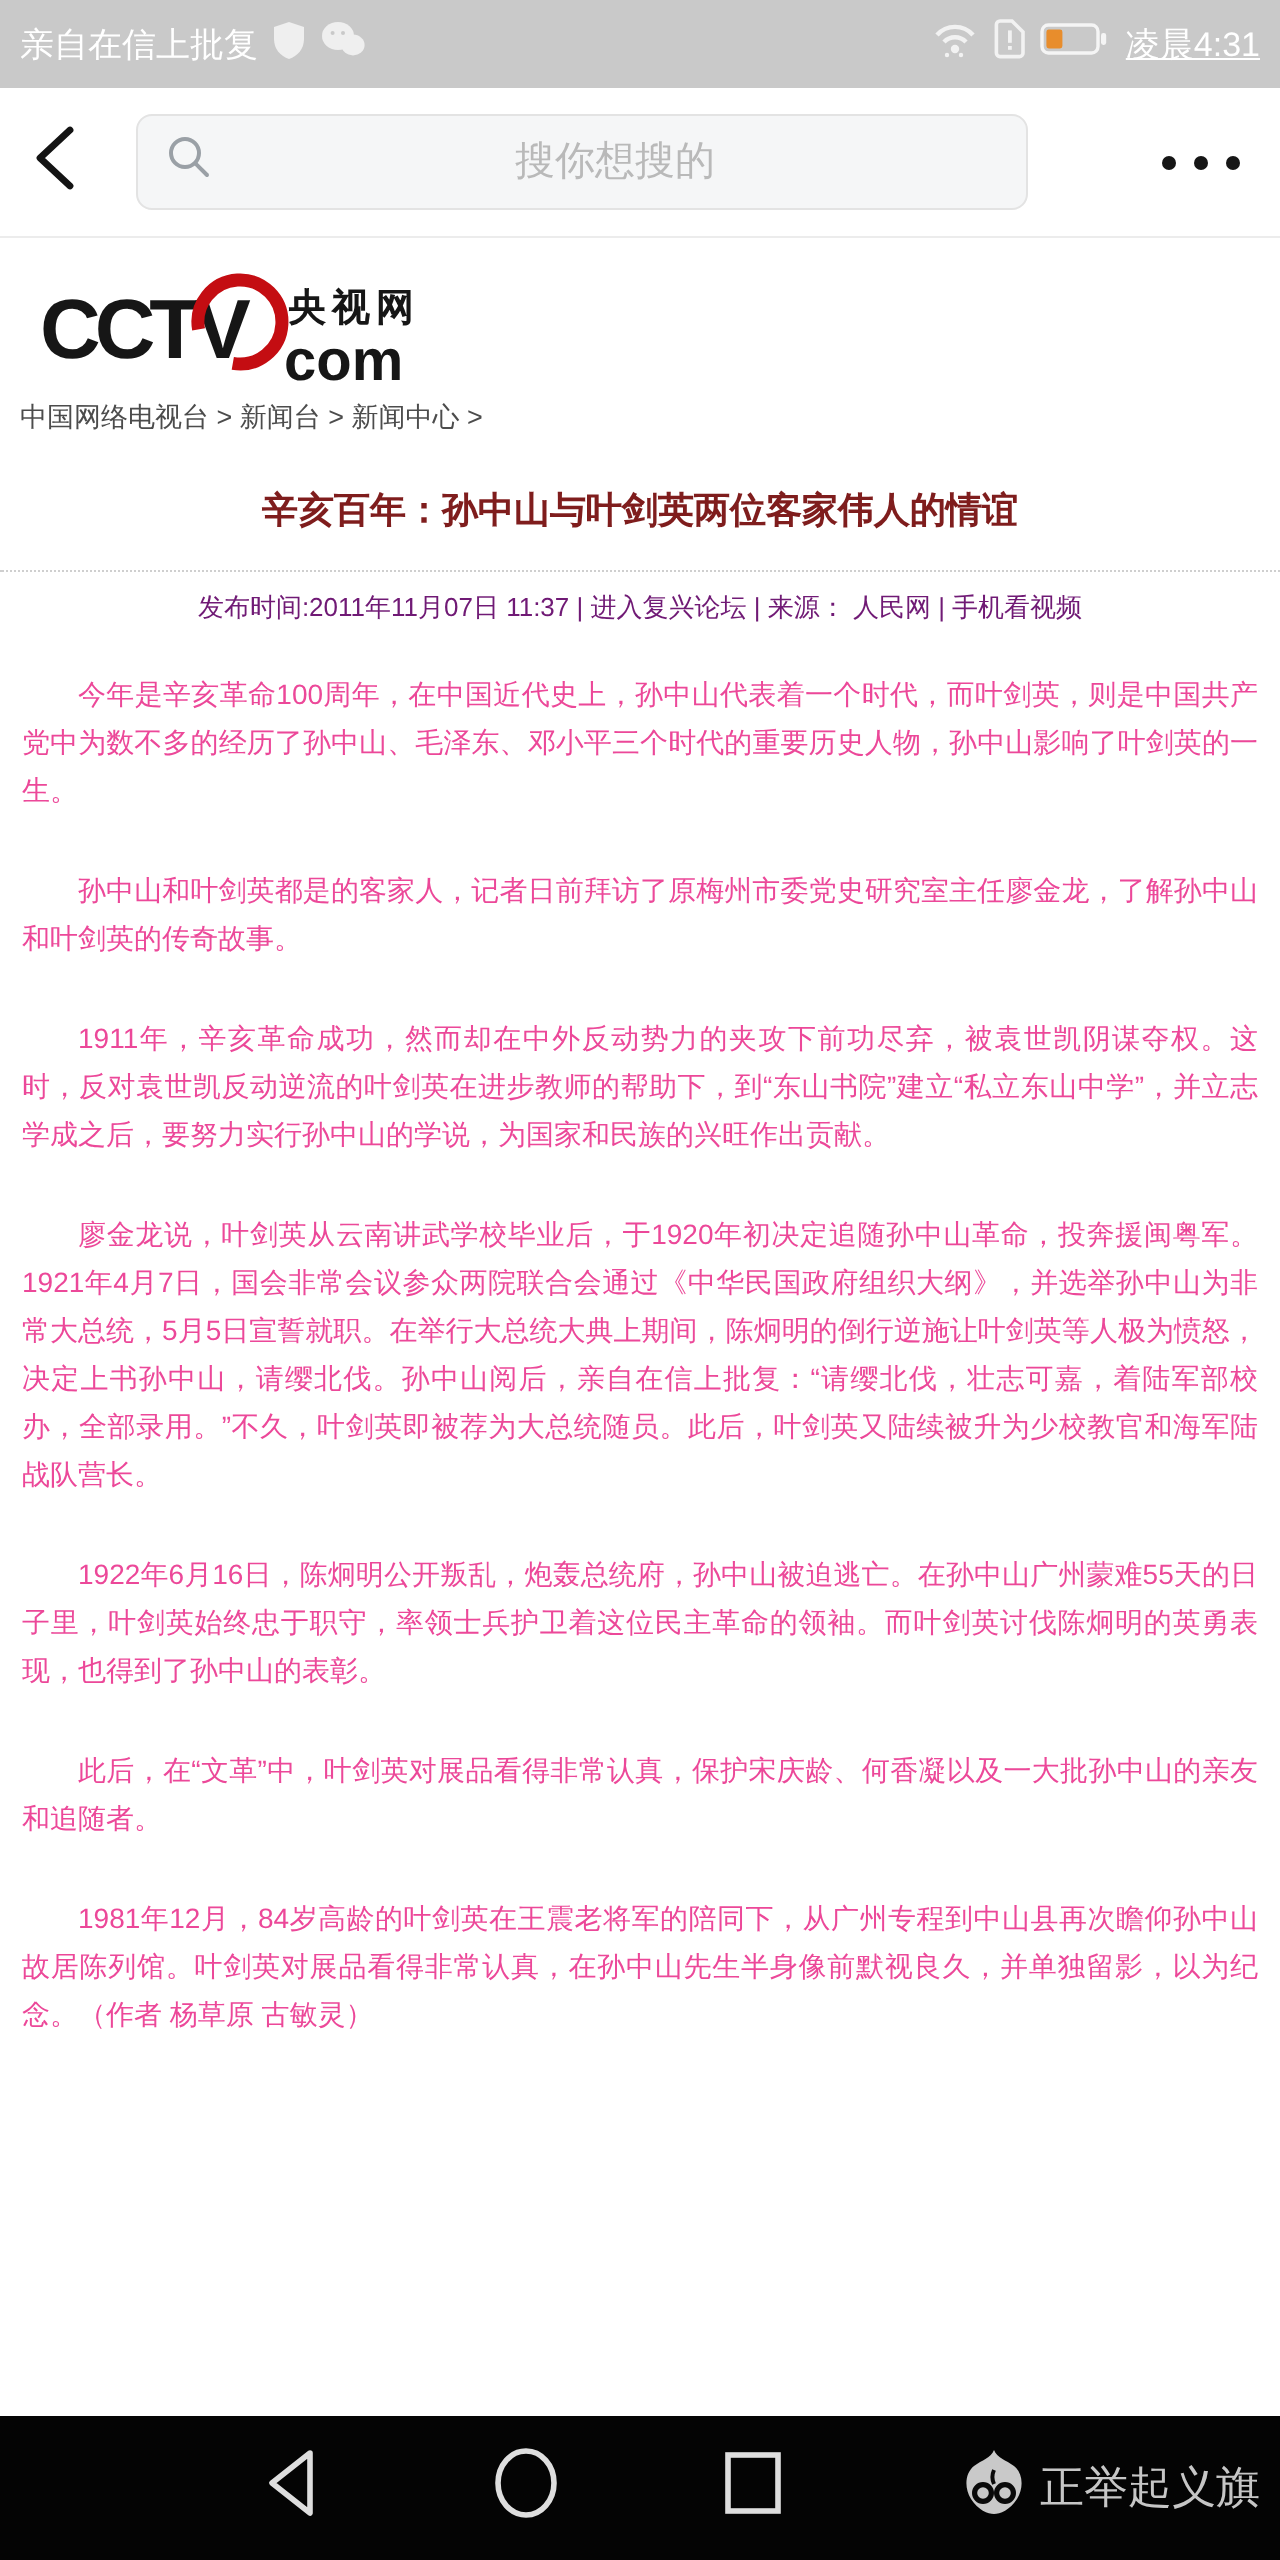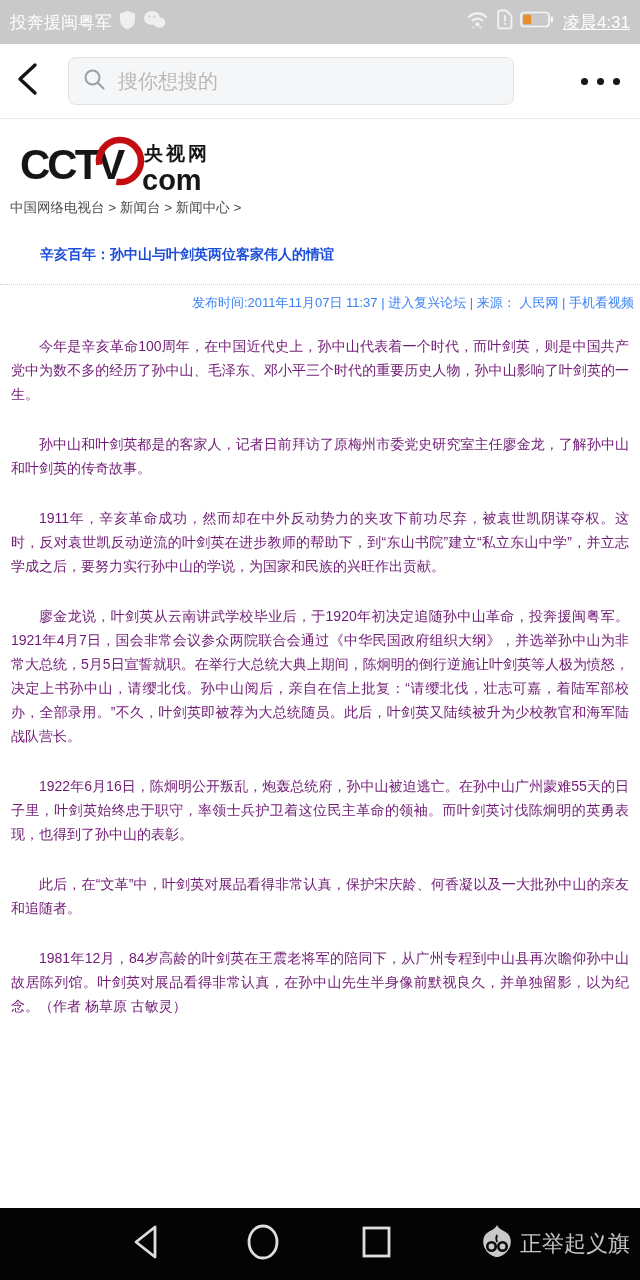--- a/index.html
+++ b/index.html
@@ -24,38 +24,39 @@
   .back-btn { width:26px; height:38px; display:flex; align-items:center; cursor:pointer; }
   .search-box {
     margin-left:26px; width:446px; height:48px; background:#f5f6f7;
     border:1px solid #e3e3e3; border-radius:8px; display:flex; align-items:center;
     padding:0 14px; box-sizing:border-box;
   }
   .search-input {
     border:none; outline:none; background:transparent; font-size:20px;
     color:#333; width:100%; margin-left:10px;
     font-family:"Liberation Sans","DejaVu Sans",sans-serif;
+    text-align:center;
   }
   .search-input::placeholder { color:#b9b9b9; }
   .menu-dots { margin-left:auto; display:flex; gap:9px; padding-right:4px; cursor:pointer; }
   .menu-dots i { width:7px; height:7px; background:#161616; border-radius:50%; display:block; }
   
   .logo-row { padding:16px 0 0 20px; }
   .breadcrumb { padding:0 10px; font-size:13.5px; color:#4c4c4c; }
   
   .article-title {
-    margin:20px 40px 0; font-size:14px; line-height:34px;
-    font-weight:bold; color:#1d4ed8;
+    margin:20px 40px 0; text-align:center; font-size:18px; line-height:34px;
+    font-weight:bold; color:#7f1d1d;
   }
   .meta-bar {
     margin-top:13px; border-top:1px dotted #cfcfcf; padding:9px 6px 0;
-    text-align:right; font-size:13px; color:#3b82f6;
+    text-align:center; font-size:13px; color:#701a75;
   }
   .article-body {
-    margin:22px 11px 0; font-size:14px; line-height:24px; color:#701a75;
+    margin:22px 11px 0; font-size:14px; line-height:24px; color:#ec4899;
     text-align:justify;
   }
   .article-body p { text-indent:2em; margin:0 0 26px 0; }
   
   .nav-bar {
     position:absolute; left:0; right:0; bottom:0; height:72px; background:#040404;
   }
   .nav-icon { position:absolute; top:50%; transform:translateY(-50%); cursor:pointer; }
   .nav-back   { left:132px; }
   .nav-home   { left:245px; }
@@ -65,21 +66,21 @@
     display:flex; align-items:center; gap:7px; color:#c6c6c6; font-size:22px;
   }
 </style>
 </head>
 <body>
 
 <div class="screen">
 
   <div class="status-bar">
     <div class="sb-left">
-      <span>投奔援闽粤军</span>
+      <span>亲自在信上批复</span>
       <span>
         <svg width="17" height="20" viewBox="0 0 17 20">
             <path d="M8.5 1 L16 3.5 V9.5 C16 14.5 12.8 18 8.5 19.5 C4.2 18 1 14.5 1 9.5 V3.5 Z" fill="#efefef"></path>
           </svg>
       </span>
       <span>
         <svg width="23" height="19" viewBox="0 0 23 19">
           <ellipse cx="9" cy="8" rx="8" ry="7" fill="#efefef"></ellipse>
           <ellipse cx="16.5" cy="12.5" rx="5.8" ry="5.2" fill="#efefef"></ellipse>
           <circle cx="6.3" cy="6.5" r="1" fill="#c9c9c9"></circle>

